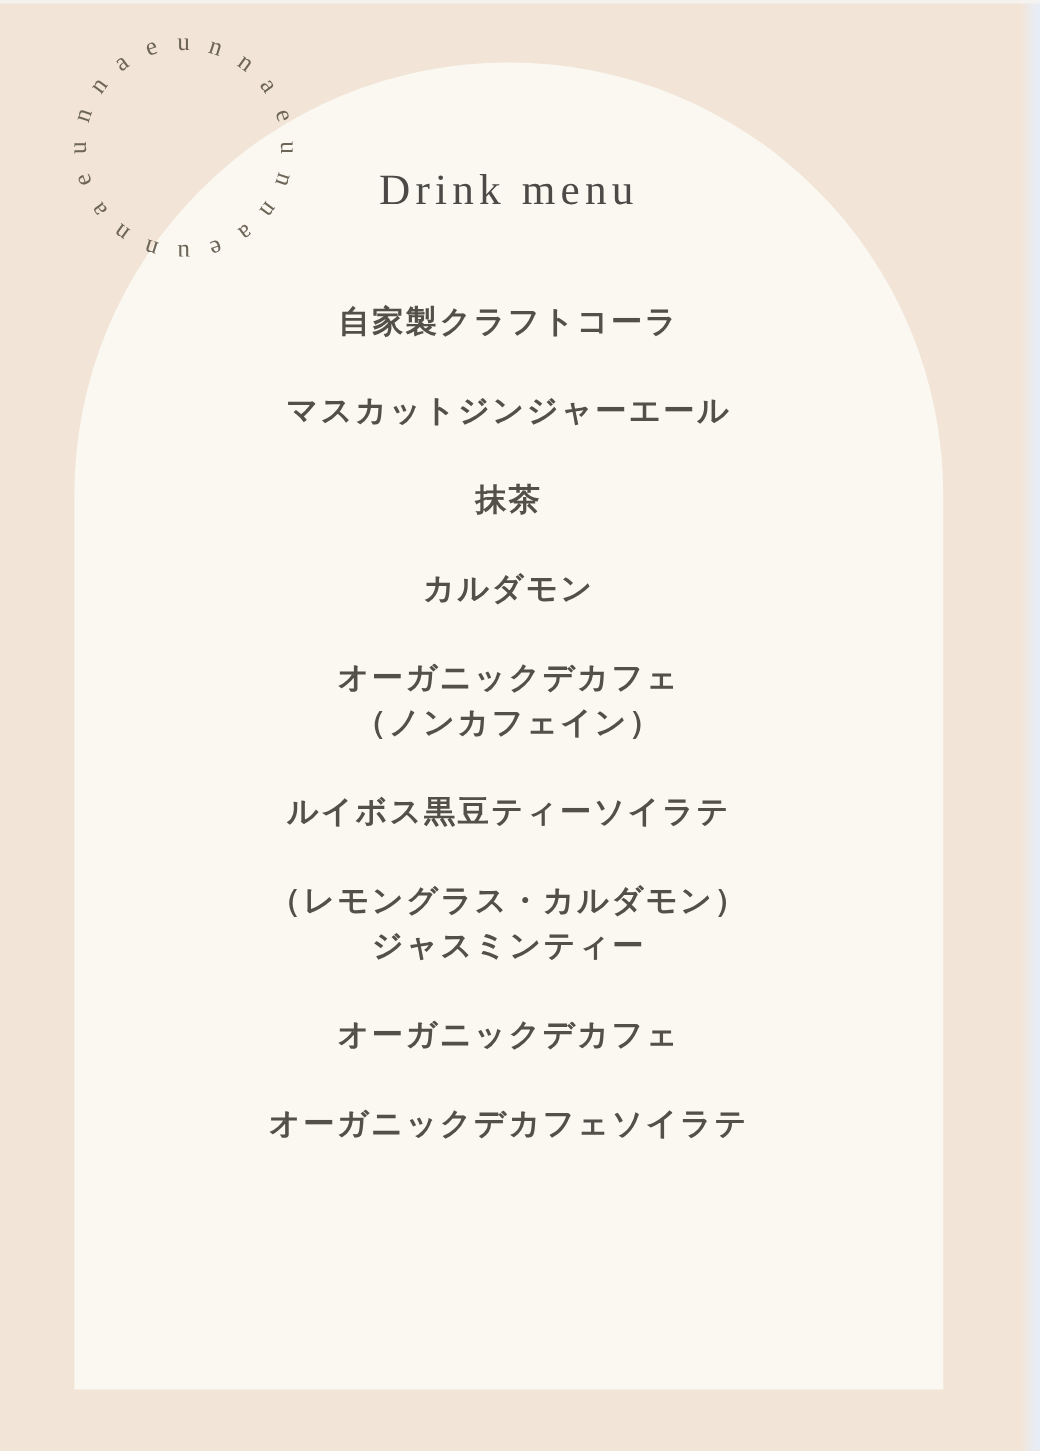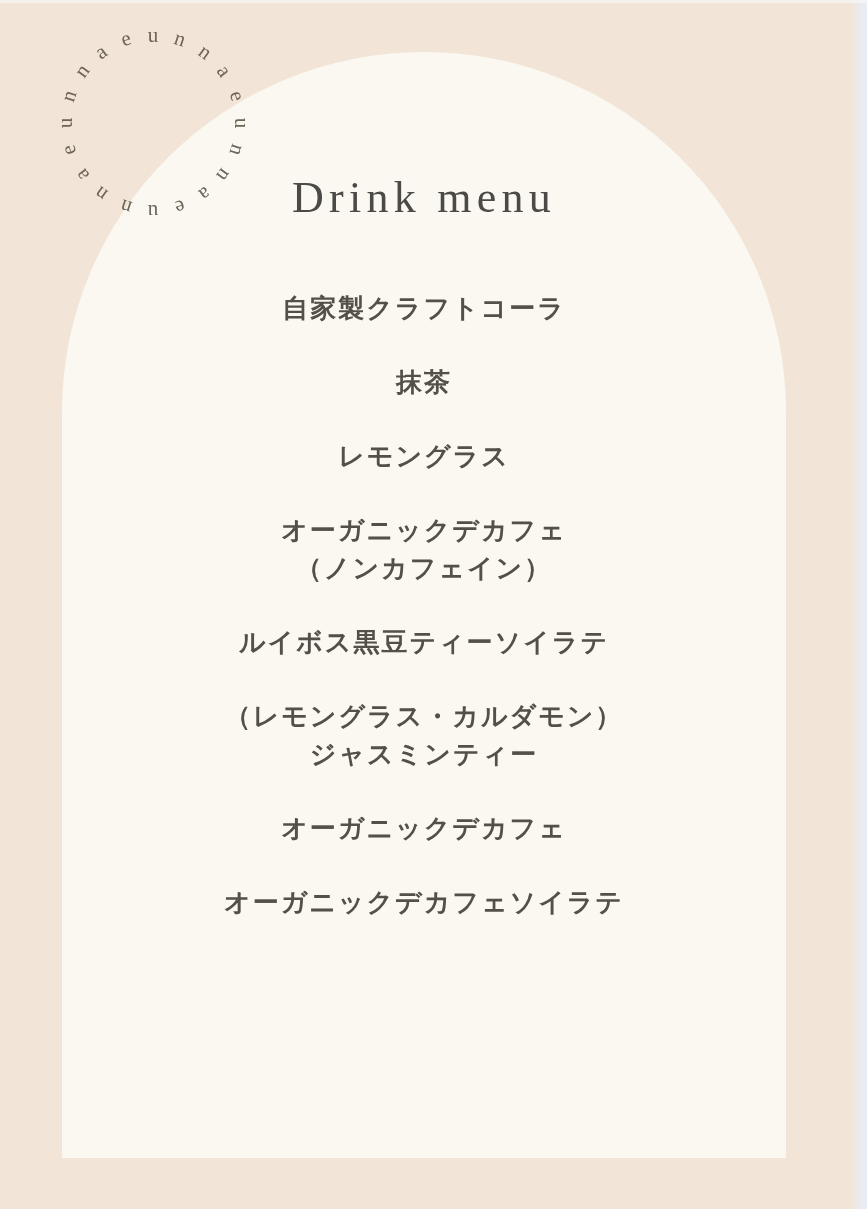--- a/index.html
+++ b/index.html
@@ -29,23 +29,23 @@
     z-index:4;
   }
   .arch{
     position:absolute;
     left:62px;top:52px;width:724px;height:1106px;
     background:var(--panel);
     border-radius:362px 362px 0 0 / 360px 360px 0 0;
     z-index:1;
   }
   .title{
-    margin-top:118px;
+    margin-top:78px;
     text-align:center;
-    font-size:44px;
+    font-size:36px;
     font-weight:400;
     line-height:56px;
     letter-spacing:0.12em;
     color:var(--title_text);
   }
   .menu{
     margin-top:64px;
     display:flex;
     flex-direction:column;
     align-items:center;
@@ -81,24 +81,27 @@
   <div class="edge-top"></div>
   <div class="edge-right"></div>
 
   <div class="arch">
     <h1 class="title">Drink menu</h1>
     <div class="menu">
         <div class="menu-item">
           <div class="menu-line">自家製クラフトコーラ</div>
         </div>
         <div class="menu-item">
+          <div class="menu-line">マスカットジンジャーエール</div>
+        </div>
+        <div class="menu-item">
           <div class="menu-line">抹茶</div>
         </div>
         <div class="menu-item">
-          <div class="menu-line">レモングラス</div>
+          <div class="menu-line">カルダモン</div>
         </div>
         <div class="menu-item">
           <div class="menu-line">オーガニックデカフェ</div>
           <div class="menu-line">（ノンカフェイン）</div>
         </div>
         <div class="menu-item">
           <div class="menu-line">ルイボス黒豆ティーソイラテ</div>
         </div>
         <div class="menu-item">
           <div class="menu-line">（レモングラス・カルダモン）</div>

